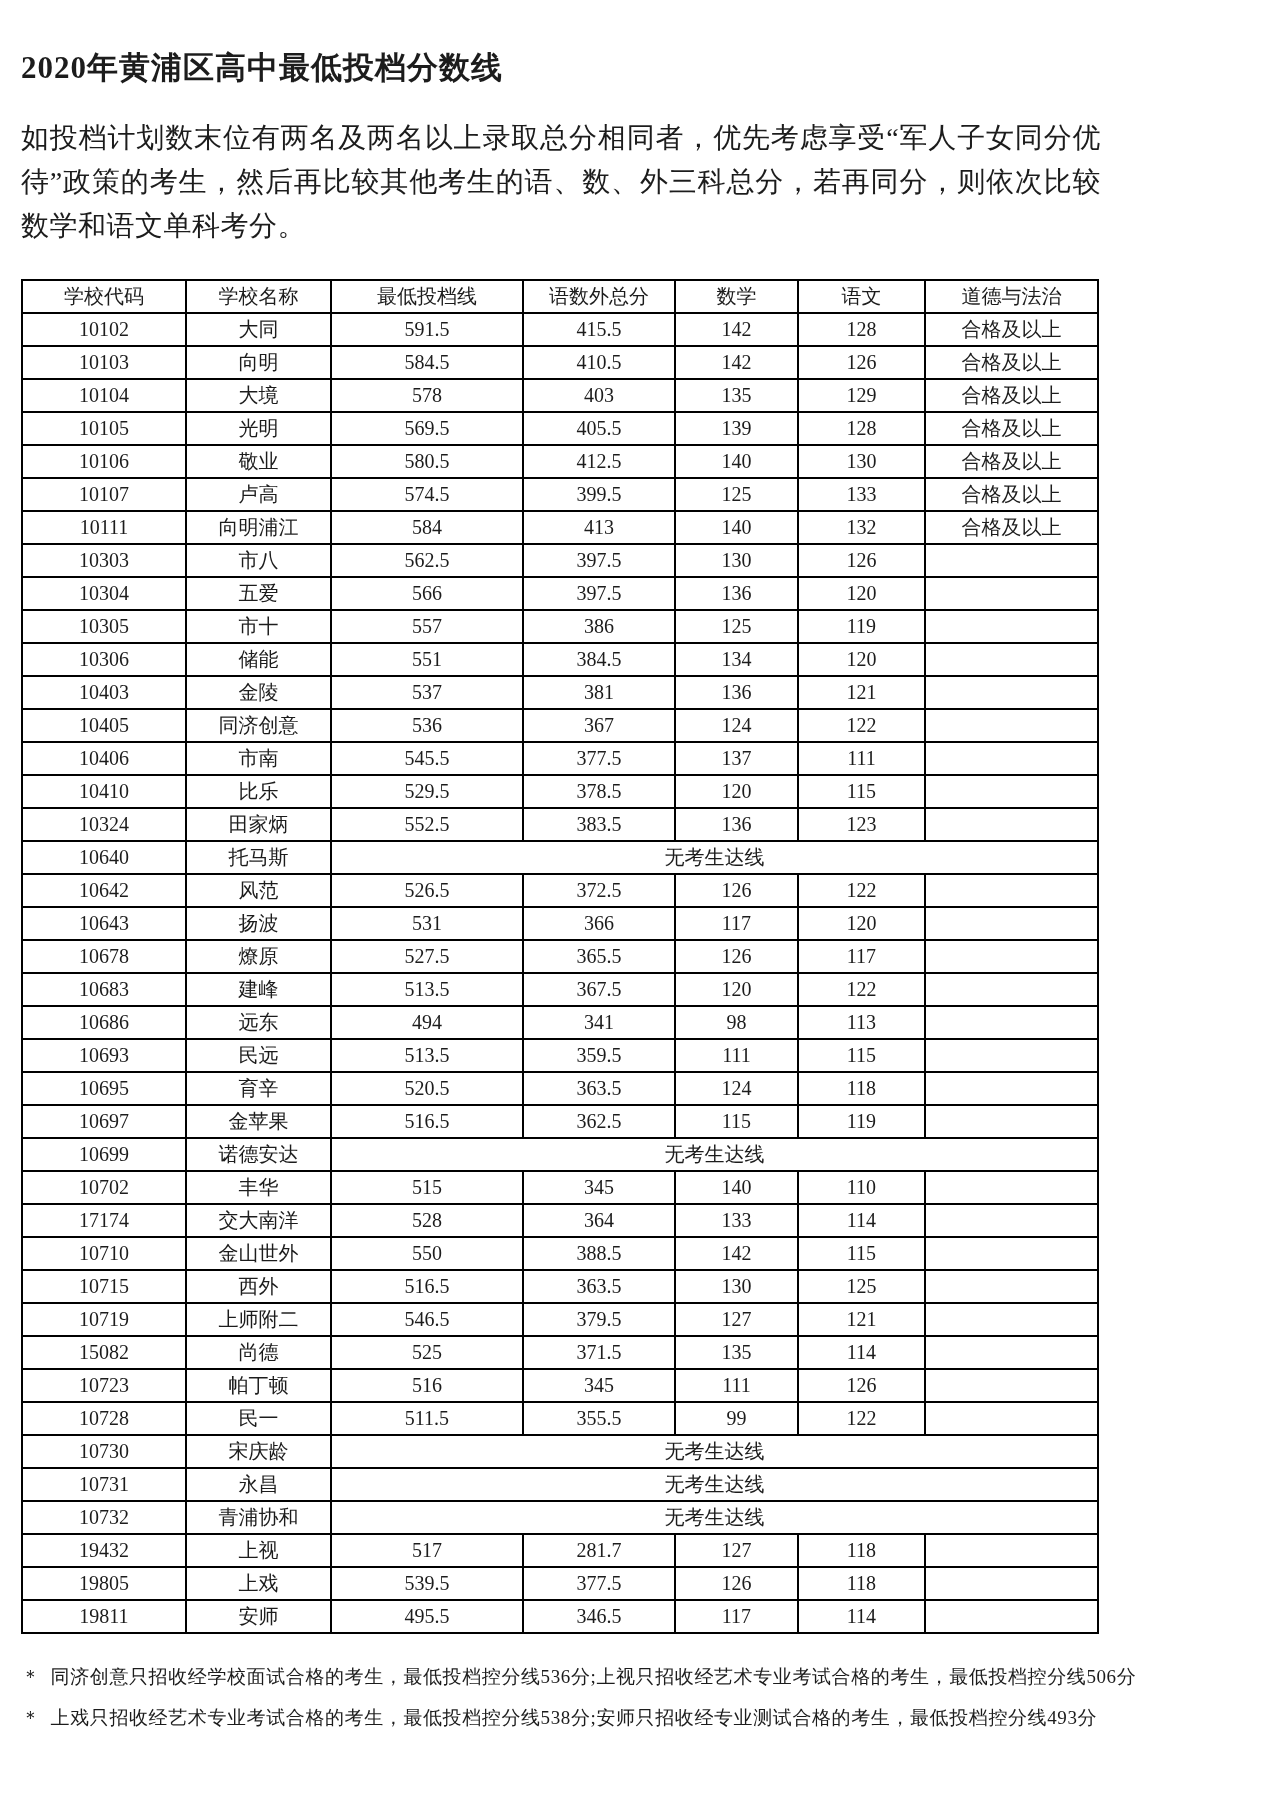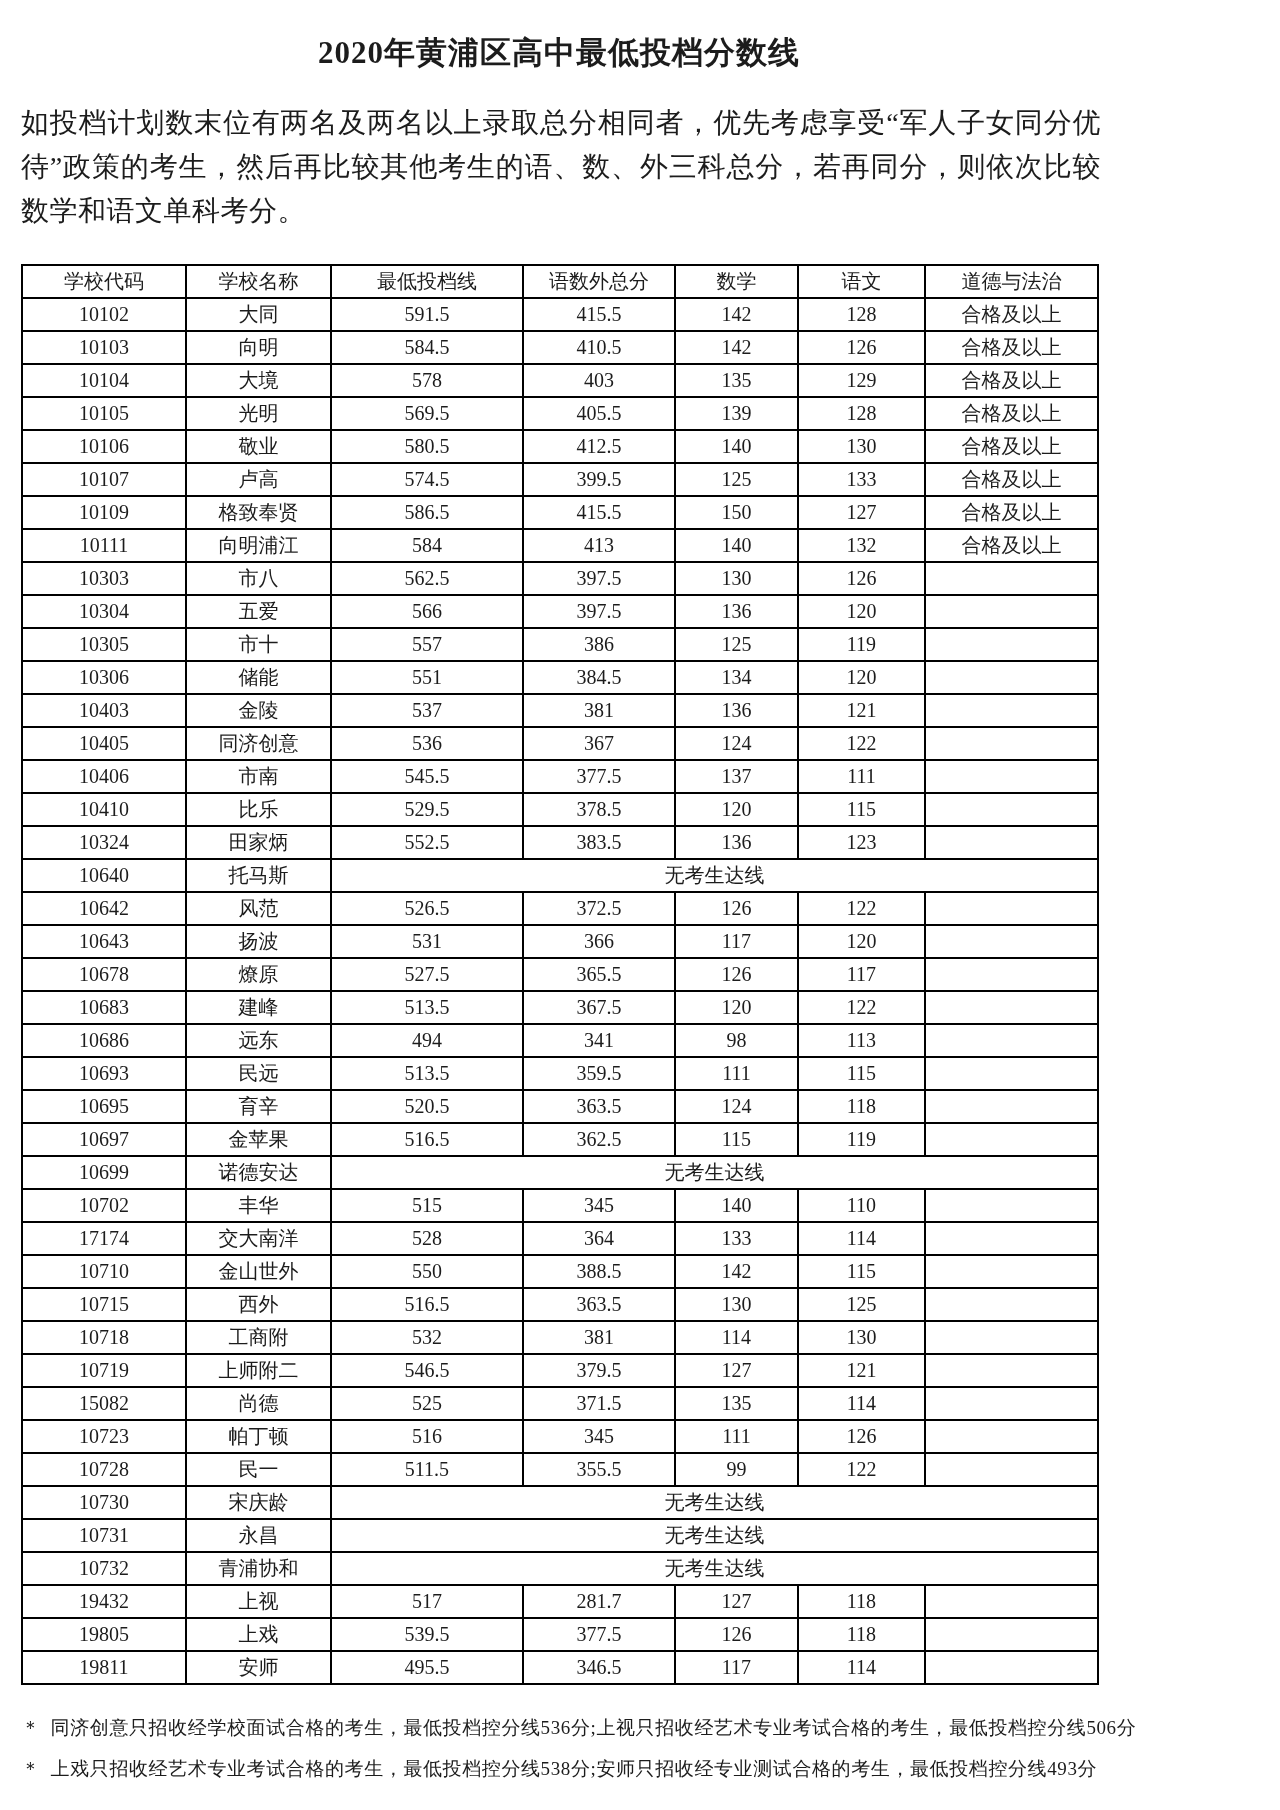--- a/index.html
+++ b/index.html
@@ -7,24 +7,24 @@
   body {
     width: 1280px;
     height: 1810px;
     color: #1c1c1c;
     font-family: "Liberation Serif", "DejaVu Serif", serif;
     overflow: hidden;
   }
   .page { padding: 32px 20px 0 21px; }
   .title {
     width: 1076px;
-    text-align: center;
     font-size: 31px;
     font-weight: bold;
     letter-spacing: 1px;
+    margin-top: 15px;
   }
   .intro {
     width: 1080px;
     margin-top: 27px;
     font-size: 28px;
     line-height: 1.58;
     text-align: justify;
     letter-spacing: 0.5px;
   }
   table.score-table {
@@ -127,29 +127,20 @@
         <tr>
           <td>10107</td>
           <td>卢高</td>
           <td>574.5</td>
           <td>399.5</td>
           <td>125</td>
           <td>133</td>
           <td>合格及以上</td>
         </tr>
         <tr>
-          <td>10109</td>
-          <td>格致奉贤</td>
-          <td>586.5</td>
-          <td>415.5</td>
-          <td>150</td>
-          <td>127</td>
-          <td>合格及以上</td>
-        </tr>
-        <tr>
           <td>10111</td>
           <td>向明浦江</td>
           <td>584</td>
           <td>413</td>
           <td>140</td>
           <td>132</td>
           <td>合格及以上</td>
         </tr>
         <tr>
           <td>10303</td>
@@ -341,29 +332,20 @@
           <td>115</td>
           <td></td>
         </tr>
         <tr>
           <td>10715</td>
           <td>西外</td>
           <td>516.5</td>
           <td>363.5</td>
           <td>130</td>
           <td>125</td>
-          <td></td>
-        </tr>
-        <tr>
-          <td>10718</td>
-          <td>工商附</td>
-          <td>532</td>
-          <td>381</td>
-          <td>114</td>
-          <td>130</td>
           <td></td>
         </tr>
         <tr>
           <td>10719</td>
           <td>上师附二</td>
           <td>546.5</td>
           <td>379.5</td>
           <td>127</td>
           <td>121</td>
           <td></td>

